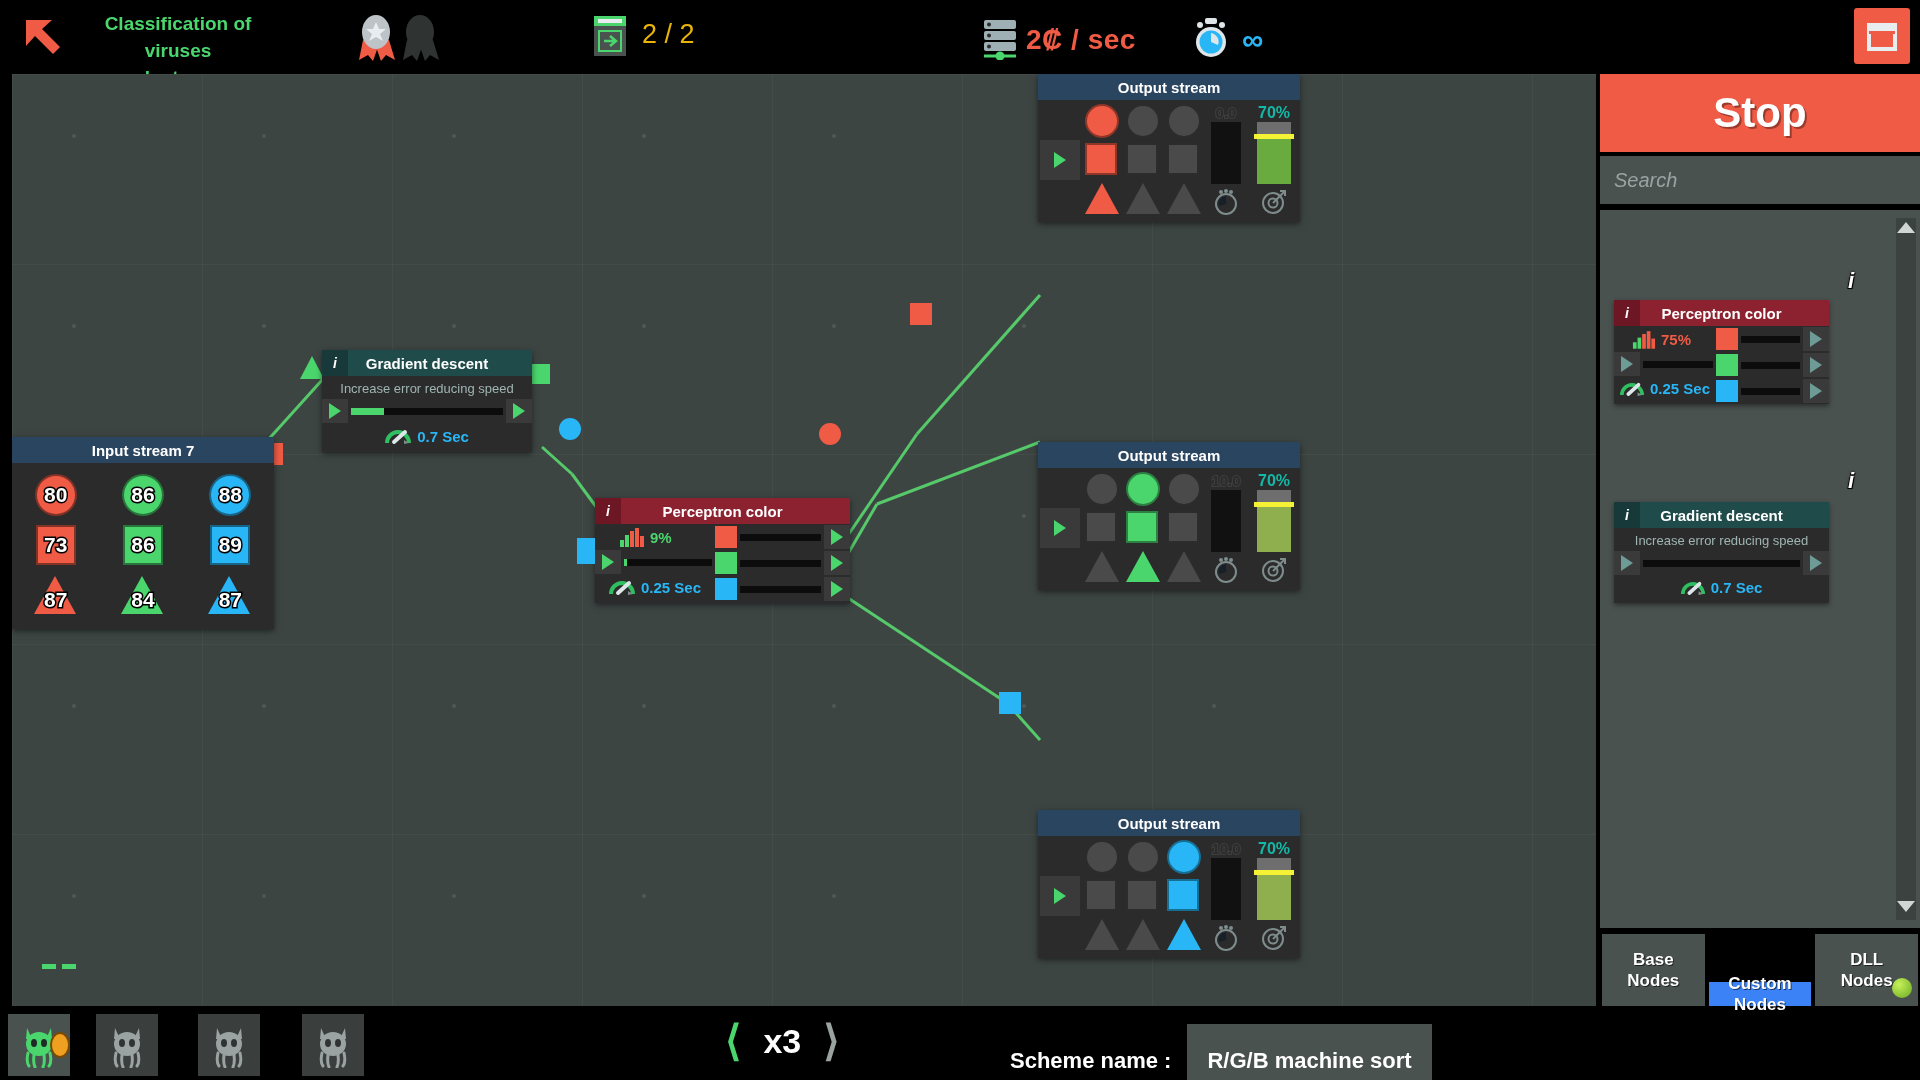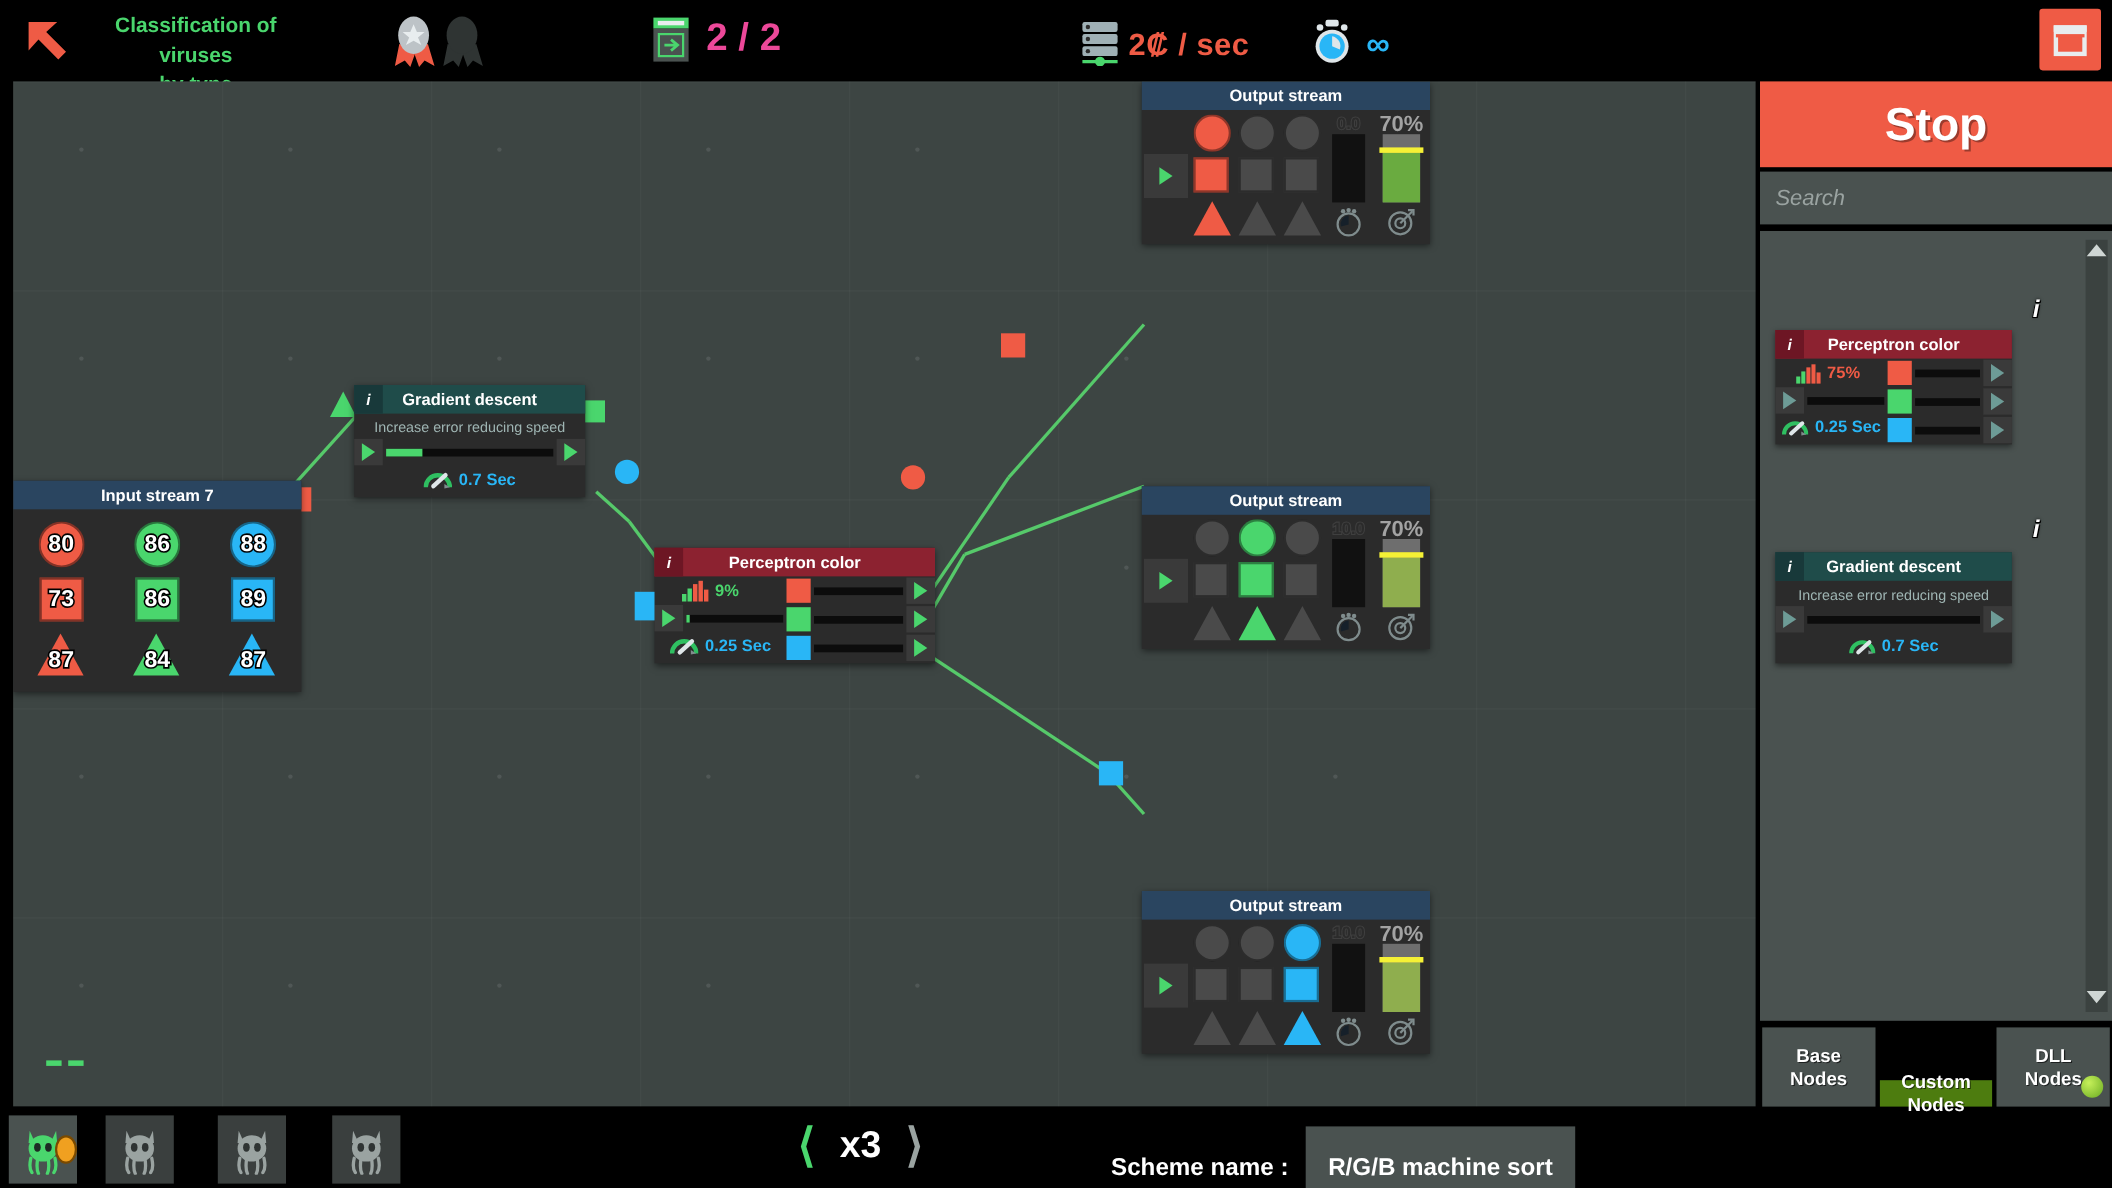--- a/index.html
+++ b/index.html
@@ -8,21 +8,21 @@
   #app { position:relative; width:1920px; height:1080px; background:#000; }
 
   
   #topbar { position:absolute; left:0; top:0; width:1920px; height:74px; background:#000; }
   .back-arrow { position:absolute; left:22px; top:16px; width:44px; height:44px; }
   .mission-title { position:absolute; left:78px; top:10px; width:200px; text-align:center;
     color:#4ad66d; font-size:19px; font-weight:bold; line-height:27px; }
   .medals { position:absolute; left:355px; top:14px; width:90px; height:48px; }
   .lvl-group { position:absolute; left:592px; top:14px; display:flex; align-items:center; gap:14px; }
   .lvl-icon { width:36px; height:40px; }
-  .lvl-text { color:#ec4899; font-size:35px; font-weight:bold; }
+  .lvl-text { color:#eab308; font-size:27px; font-weight:normal; }
   .rate-group { position:absolute; left:980px; top:16px; display:flex; align-items:center; gap:6px; }
   .rate-text { color:#ef5b45; font-size:28px; font-weight:bold; letter-spacing:.5px; }
   .timer-group { position:absolute; left:1190px; top:16px; display:flex; align-items:center; gap:10px; }
   .inf { color:#29b6f6; font-size:30px; font-weight:bold; }
   .money-group { position:absolute; left:1355px; top:14px; display:flex; align-items:center; gap:12px; }
   .money-red { color:#ef5b45; font-size:29px; font-weight:bold; }
   .money-green { color:#4ad66d; font-size:29px; font-weight:bold; }
   .exit-btn { position:absolute; right:10px; top:8px; width:56px; height:56px;
     background:#ef5b45; border-radius:3px; display:flex; align-items:center; justify-content:center; }
 
@@ -102,21 +102,21 @@
   .os { width:34px; height:34px; position:relative; }
   .os-circ { width:34px;height:34px;border-radius:50%;border:2px solid rgba(0,0,0,.4); }
   .os-sq { width:32px;height:32px;border:2px solid rgba(0,0,0,.4); }
   .os-tri { width:0;height:0;border-left:17px solid transparent;border-right:17px solid transparent;
     border-bottom:31px solid; margin-top:2px; }
   .out-meter { width:44px; display:flex; flex-direction:column; align-items:center; }
   .meter-num { color:#2b2b2b; font-size:15px; font-weight:bold; -webkit-text-stroke:2px #3f3f3f;
     paint-order:stroke fill; height:18px; line-height:18px; }
   .meter-bar { width:30px; height:62px; background:#111; }
   .out-target { width:52px; display:flex; flex-direction:column; align-items:center; }
-  .tgt-pct { color:#a3a3a3; font-size:20px; font-weight:bold; height:18px; line-height:18px; }
+  .tgt-pct { color:#14b8a6; font-size:16px; font-weight:bold; height:18px; line-height:18px; }
   .tgt-bar { width:34px; height:62px; background:#6e6e6e; position:relative; }
   .tgt-fill { position:absolute; left:0; bottom:0; width:100%; }
   .tgt-line { position:absolute; left:-3px; width:40px; height:5px; background:#f5f135; }
 
   
   #rightpanel { position:absolute; left:1600px; top:74px; width:320px; height:932px; background:#000; }
   #stop-btn { position:absolute; left:0; top:0; width:320px; height:78px; background:#ef5b45;
     display:flex; align-items:center; justify-content:center; }
   #stop-btn span { color:#fff; font-size:42px; font-weight:bold;
     text-shadow:2px 2px 0 rgba(0,0,0,.35); }
@@ -132,21 +132,21 @@
   .sb-up { border-bottom:11px solid #cfd6d4; }
   .sb-down { border-top:11px solid #cfd6d4; position:absolute; bottom:4px; left:1px; }
   .pal-item { position:absolute; left:14px; width:215px; background:#2b2b2b;
     box-shadow:0 2px 5px rgba(0,0,0,.45); }
   .pal-info { position:absolute; color:#fff; font-size:22px; font-weight:bold; font-style:italic;
     text-shadow:0 0 3px #000,1px 1px 0 #000,-1px 1px 0 #000; }
   #tabs { position:absolute; left:0; bottom:0; width:320px; height:72px; display:flex; }
   .tab { flex:1; display:flex; flex-direction:column; align-items:center; justify-content:center;
     color:#fff; font-size:17px; font-weight:bold; line-height:21px; text-align:center;
     text-shadow:1px 1px 0 rgba(0,0,0,.6); background:#4a5250; margin:0 2px; position:relative; }
-  .tab.sel { background:#4d7c0f;margin-top:48px; }
+  .tab.sel { background:#3b82f6;margin-top:48px; }
   .dll-dot { position:absolute; right:6px; bottom:8px; width:20px; height:20px; border-radius:50%;
     background:radial-gradient(circle at 35% 32%, #c6f05a, #6aab22); }
 
   
   #bottombar { position:absolute; left:0; bottom:0; width:1600px; height:74px; background:#000; }
   .cat-slot { position:absolute; top:8px; width:62px; height:62px; background:#3a3f3e;
     display:flex; align-items:center; justify-content:center; }
   .cat-slot.active { background:#4a5250; }
   .coin { position:absolute; width:20px; height:26px; border-radius:50%; background:#f0a020;
     border:2px solid #7a4a00; }

